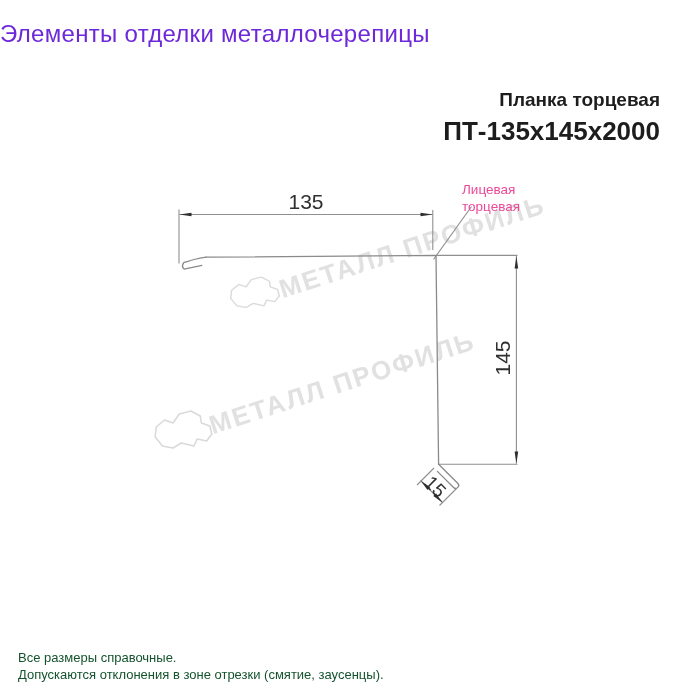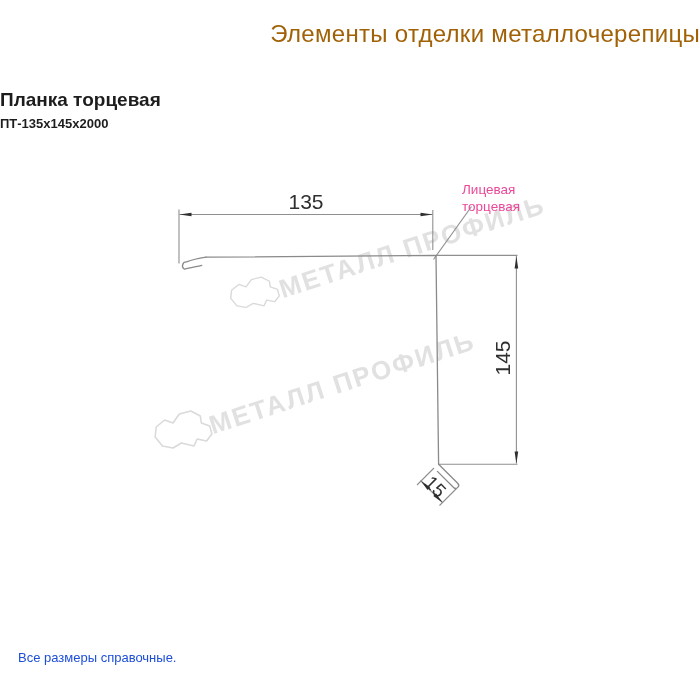--- a/index.html
+++ b/index.html
@@ -1,36 +1,36 @@
 <!DOCTYPE html>
 <html><head>
 <meta charset="utf-8">
 <style>
   html,body{margin:0;padding:0;background:#fff;}
   .page{position:relative;width:700px;height:700px;background:#ffffff;
         font-family:"Liberation Sans",sans-serif;overflow:hidden;}
-  .title{position:absolute;left:0;top:20px;width:700px;text-align:right;
-         font-size:24px;font-weight:400;color:#a16207;letter-spacing:.3px;}
-  .subwrap{position:absolute;left:0;width:660px;text-align:left;color:#1d1d1d;}
+  .title{position:absolute;left:0;top:20px;width:700px;text-align:left;
+         font-size:24px;font-weight:400;color:#6d28d9;letter-spacing:.3px;}
+  .subwrap{position:absolute;left:0;width:660px;text-align:right;color:#1d1d1d;}
   .subtitle{top:89px;font-size:19px;font-weight:bold;}
-  .model{top:116px;font-size:13px;font-weight:bold;}
+  .model{top:116px;font-size:26px;font-weight:bold;}
   .wm{position:absolute;font-size:26px;font-weight:bold;letter-spacing:2px;
       color:#e1e1e1;white-space:nowrap;line-height:26px;transform-origin:0 100%;
       transform:rotate(-18deg);}
   .wm1{left:284px;top:276px;}
   .wm2{left:214px;top:412px;}
   svg.diagram{position:absolute;left:0;top:0;pointer-events:none;}
   .dimlabel{position:absolute;color:#2f2f2f;font-size:21px;white-space:nowrap;}
   .dim135{left:306px;top:202px;transform:translate(-50%,-50%);}
   .dim145{left:503px;top:358px;transform:translate(-50%,-50%) rotate(-90deg);}
   .dim15{left:435px;top:487px;font-size:19px;transform:translate(-50%,-50%) rotate(45deg);}
   .facelabel{position:absolute;left:462px;top:181px;font-size:13.5px;line-height:17px;
              color:#ec4899;}
   .footer{position:absolute;left:18px;top:649px;font-size:13px;line-height:17px;
-          color:#1d4ed8;}
+          color:#14532d;}
 </style>
 </head>
 <body>
 
 <div class="page">
 
   <div class="title">Элементы отделки металлочерепицы</div>
   <div class="subwrap subtitle">Планка торцевая</div>
   <div class="subwrap model">ПТ-135х145х2000</div>
 
@@ -79,15 +79,16 @@
   <div class="dimlabel dim145">145</div>
   <div class="dimlabel dim15">15</div>
 
   <div class="facelabel">
     <div>Лицевая</div>
     <div>торцевая</div>
   </div>
 
   <div class="footer">
     <div>Все размеры справочные.</div>
+    <div>Допускаются отклонения в зоне отрезки (смятие, заусенцы).</div>
   </div>
 
 </div>
 
 </body></html>

